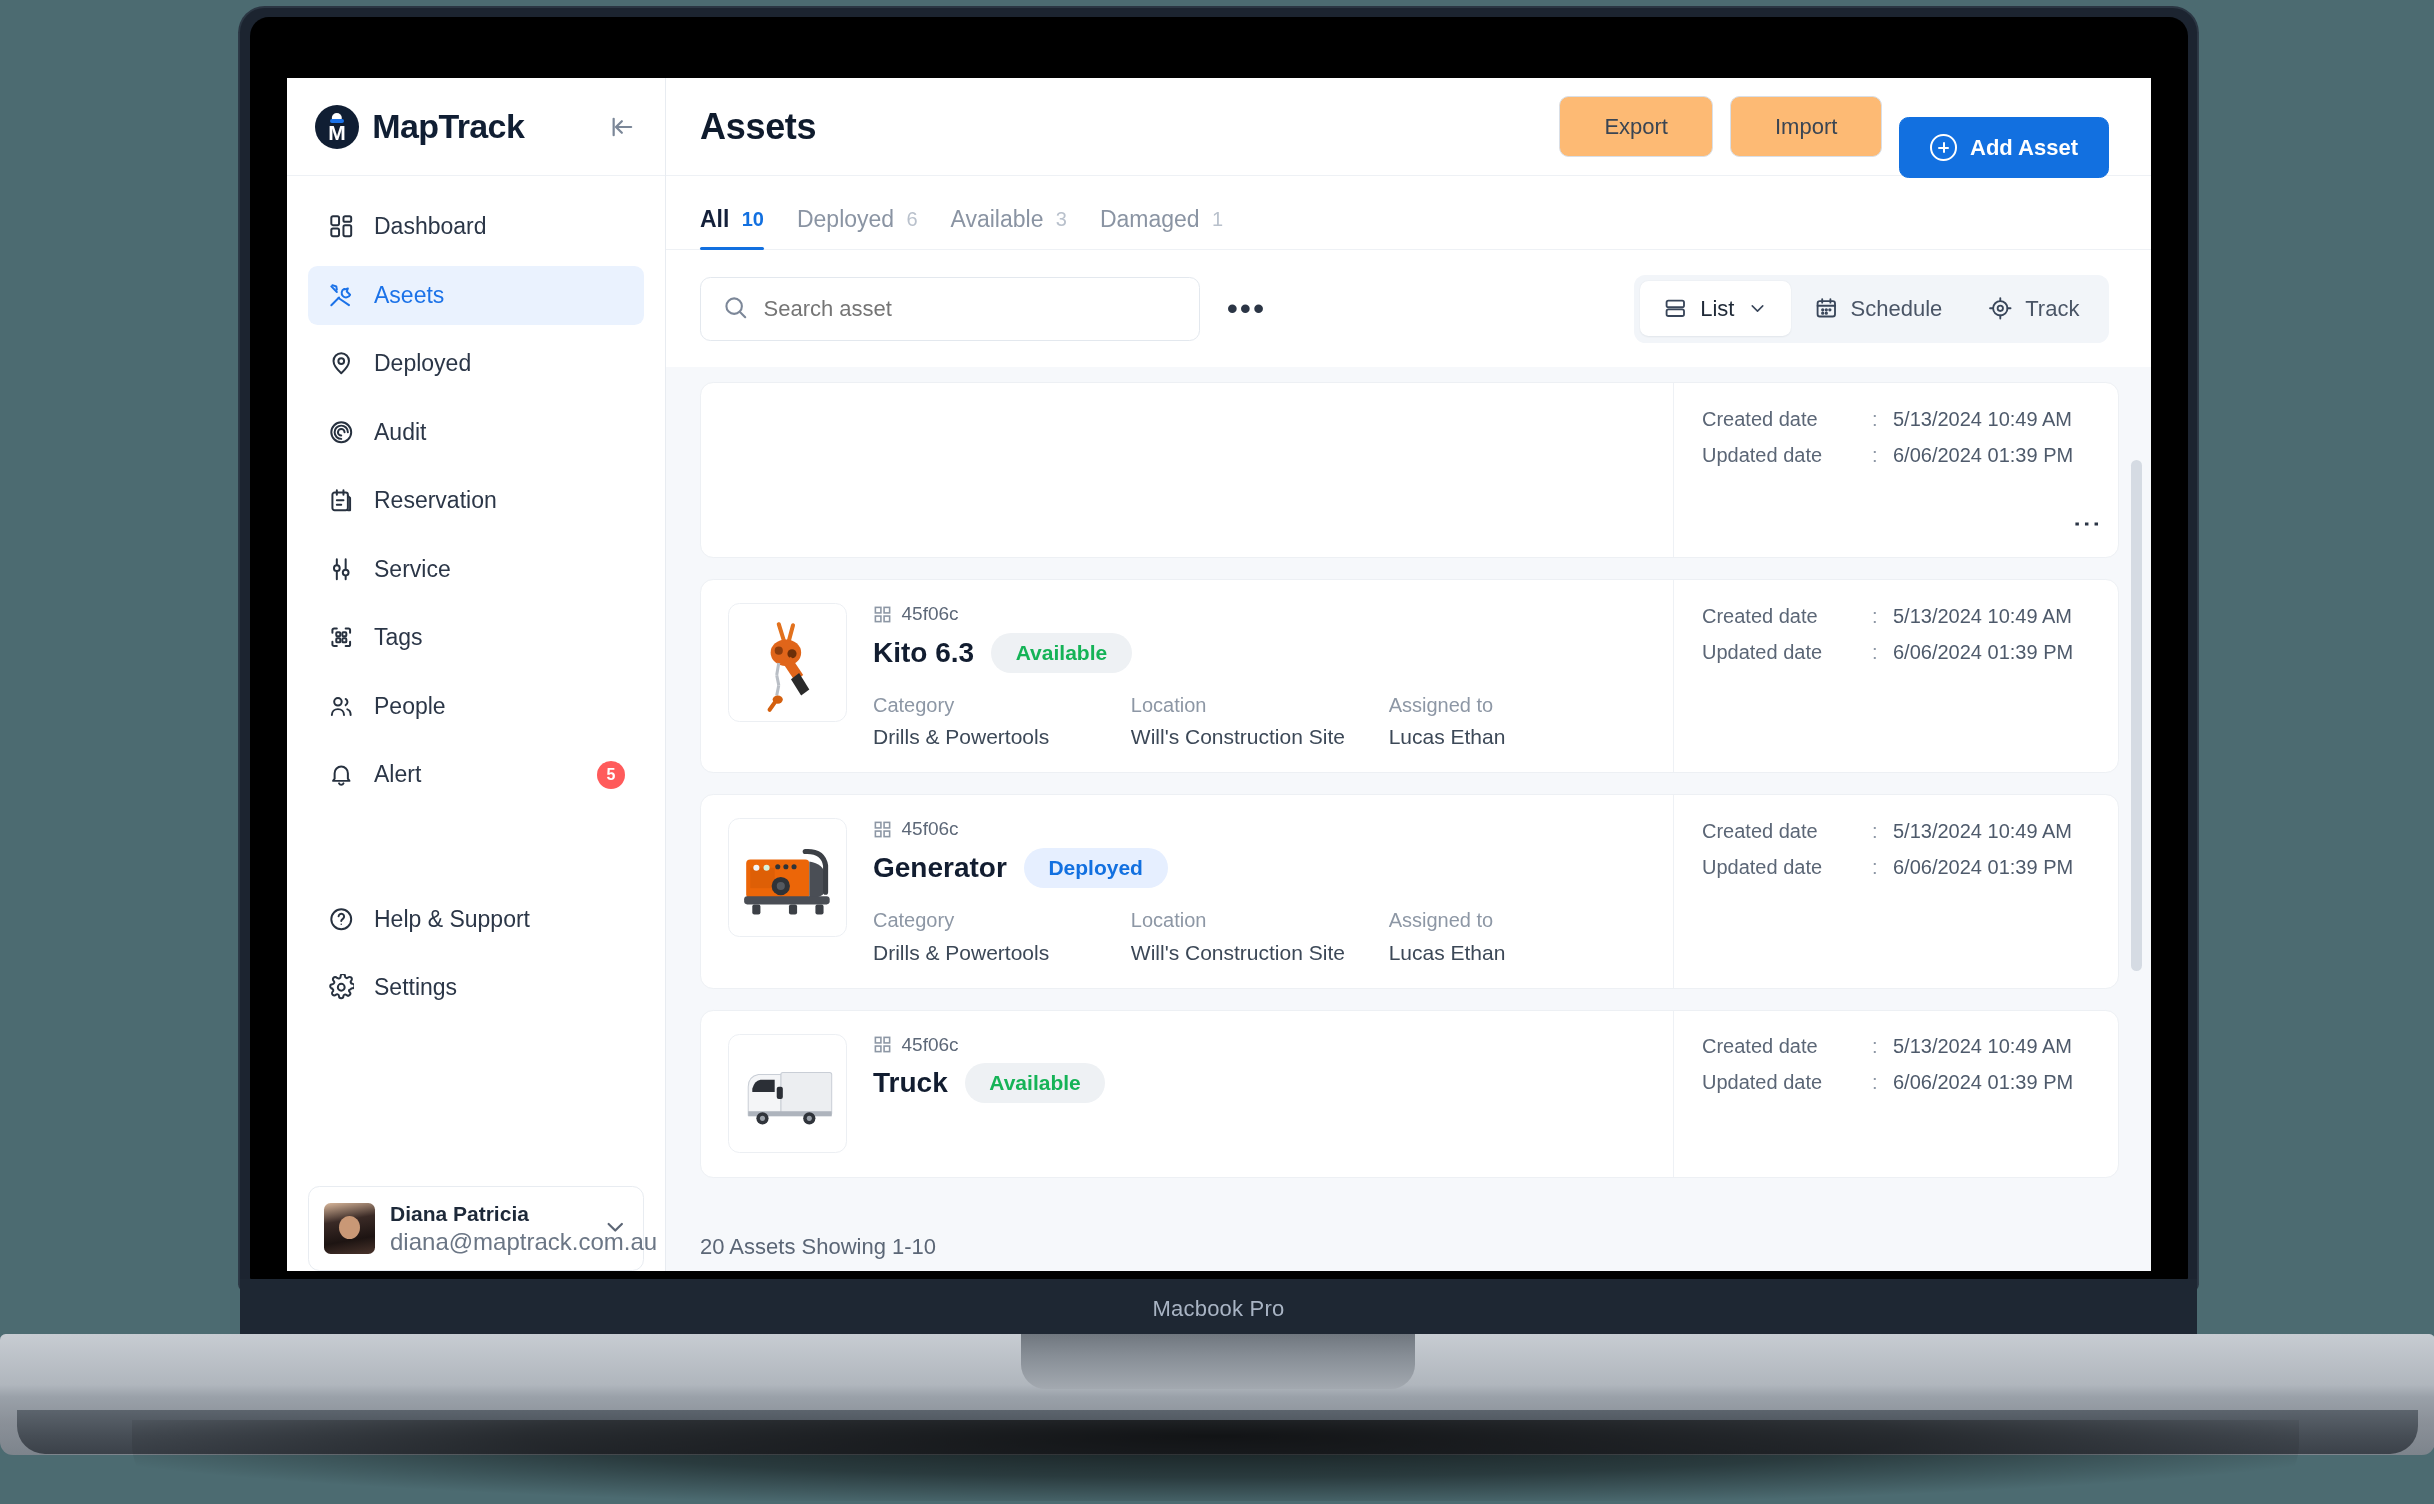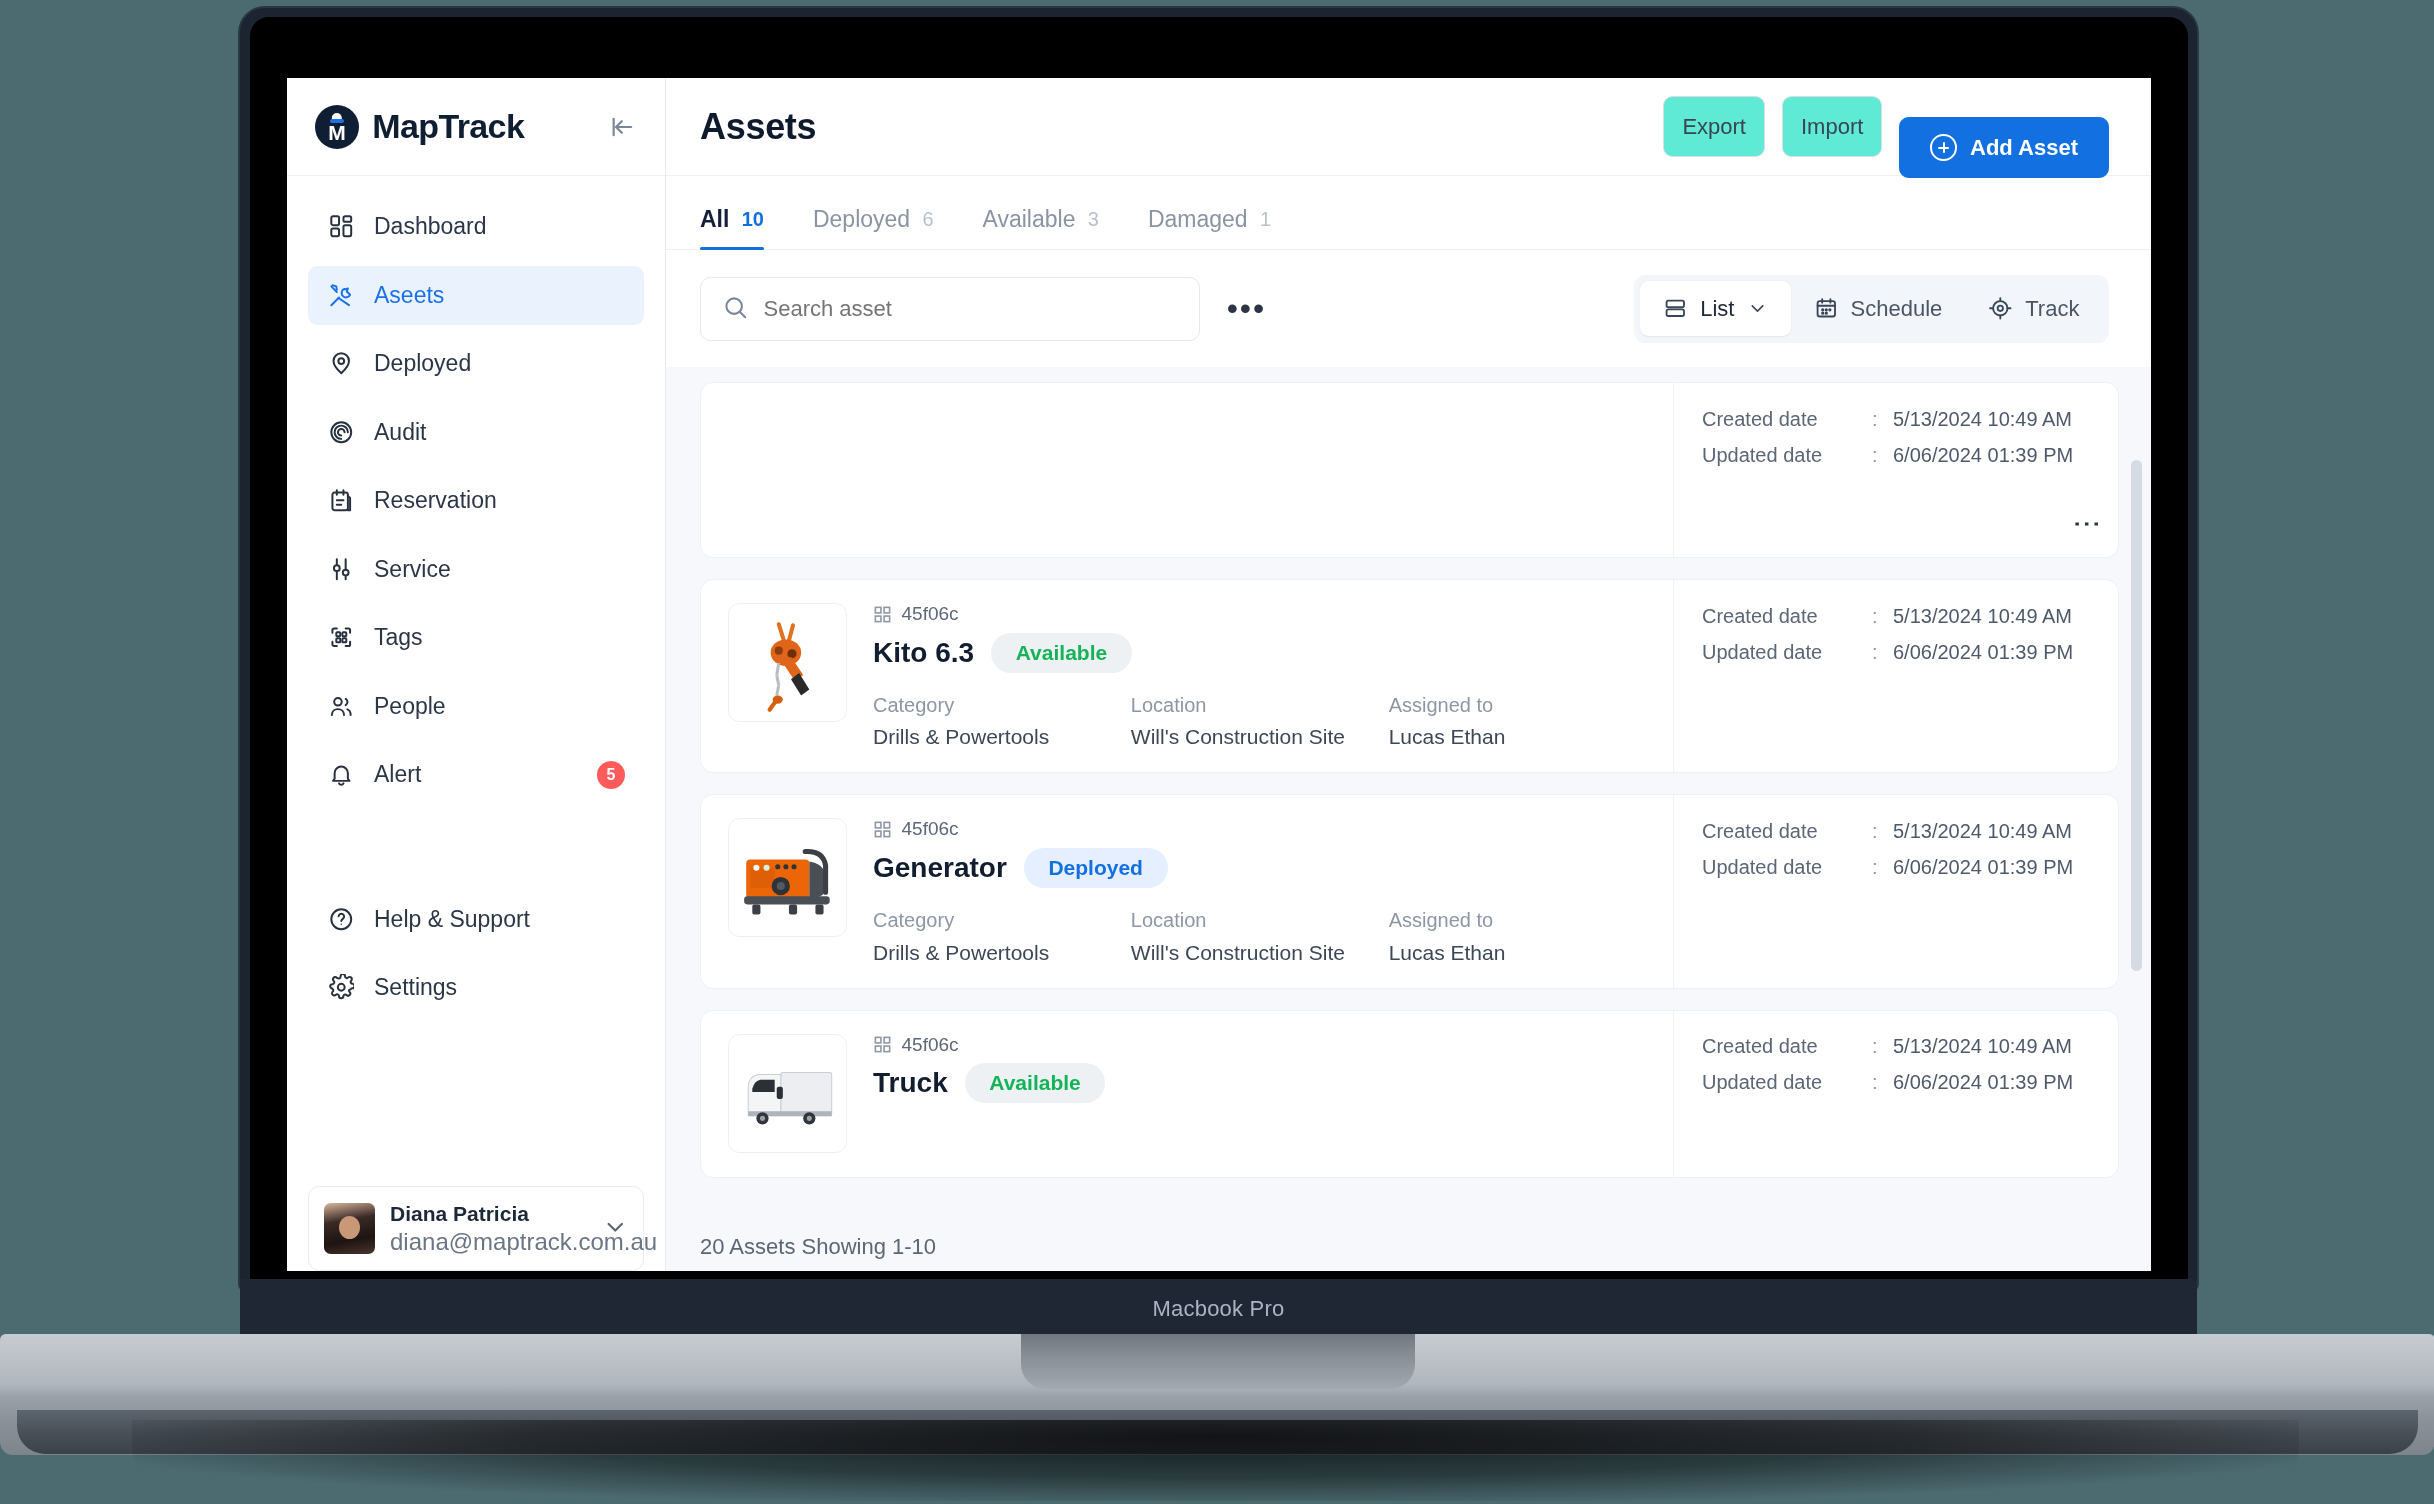--- a/index.html
+++ b/index.html
@@ -146,38 +146,38 @@
   
   .main { flex: 1; height: 100%; display: flex; flex-direction: column; min-width:0; background:#fff; }
 
   .topbar {
     height: 98px; display: flex; align-items: center;
     padding: 0 42px 0 34px; border-bottom: 0.9px solid #eef1f5; 
   }
   .page-title { font-size: 36px; font-weight: 600; color: #0f1b2d; letter-spacing: -0.3px; }
   .topbar-actions { margin-left: auto; display: flex; align-items: center; gap: 17px; }
   .btn {
-    height: 61px; padding: 0 18px; border-radius: 9.5px;
-    border: 0.9px solid #d9dfe7; background: #5eead4; color: #3a4553;
+    height: 61px; padding: 0 44px; border-radius: 9.5px;
+    border: 0.9px solid #d9dfe7; background: #fdba74; color: #3a4553;
     font-size: 22px; display: flex; align-items: center; justify-content:center;
     font-family: "Liberation Sans", sans-serif;
   }
   .btn-primary {
     background: #1270e0; border-color: #1270e0; color: #fff;
     gap: 13.2px; padding: 0 30px; font-weight: 600; margin-top: 42px;
   }
   .plus-ico { width: 26.5px; height: 26.5px; border: 2.3px solid #fff; border-radius: 50%; position: relative; flex:0 0 26.5px;}
   .plus-ico::before, .plus-ico::after {
     content:""; position: absolute; background: #fff; border-radius:1.9px;
   }
   .plus-ico::before { left: 5.7px; top: 10.4px; width: 11.4px; height: 2.5px; }
   .plus-ico::after  { top: 5.7px; left: 10.4px; height: 11.4px; width: 2.5px; }
 
   .tabs {
-    display: flex; align-items: flex-end; gap: 49px;
+    display: flex; align-items: flex-end; gap: 33px;
     padding: 0 42px 0 34px; height: 74px;
     border-bottom: 0.9px solid #eef1f5;
   }
   .tab {
     display: flex; align-items: center; gap: 12.3px;
     font-size: 23px; color: #8a94a3; padding-bottom: 16px;
     position: relative;
   }
   .tab.active { color: #14203a; font-weight: 600; }
   .tab.active::after {

